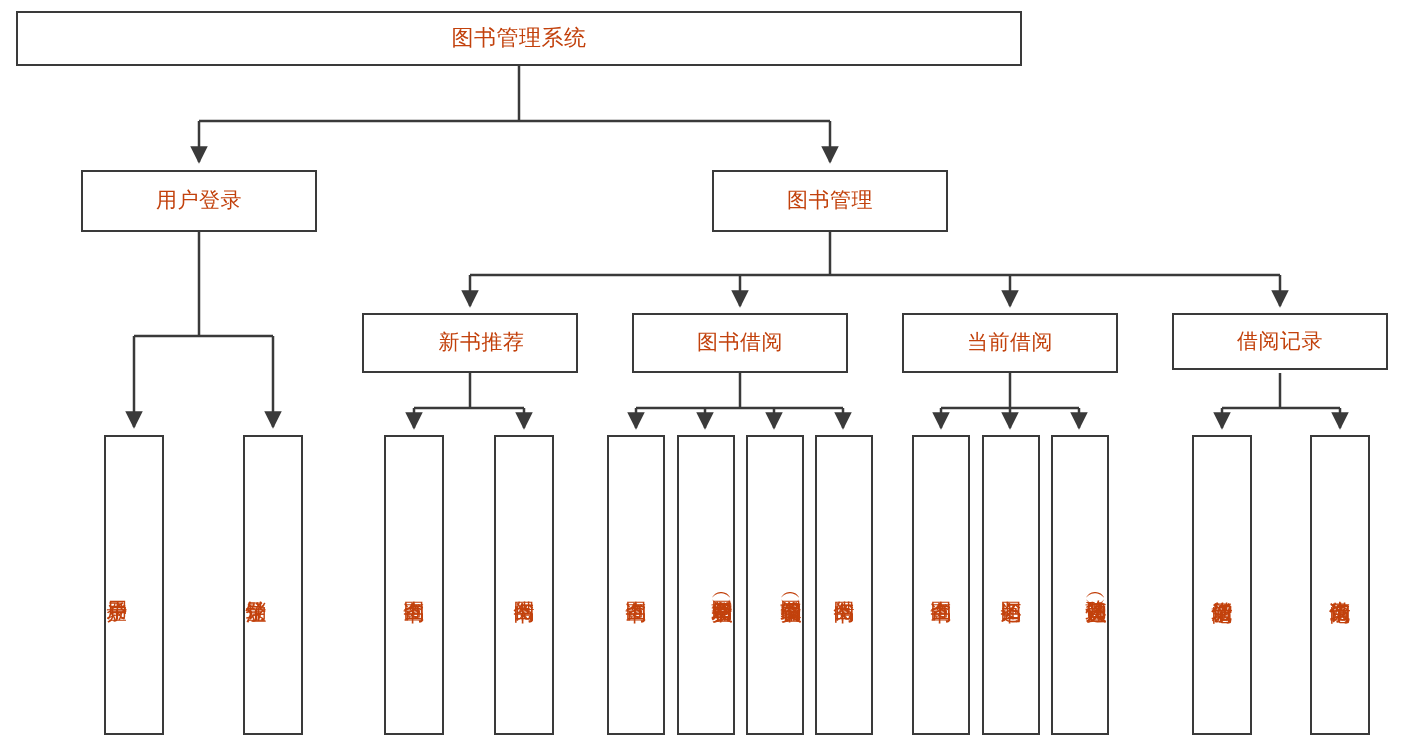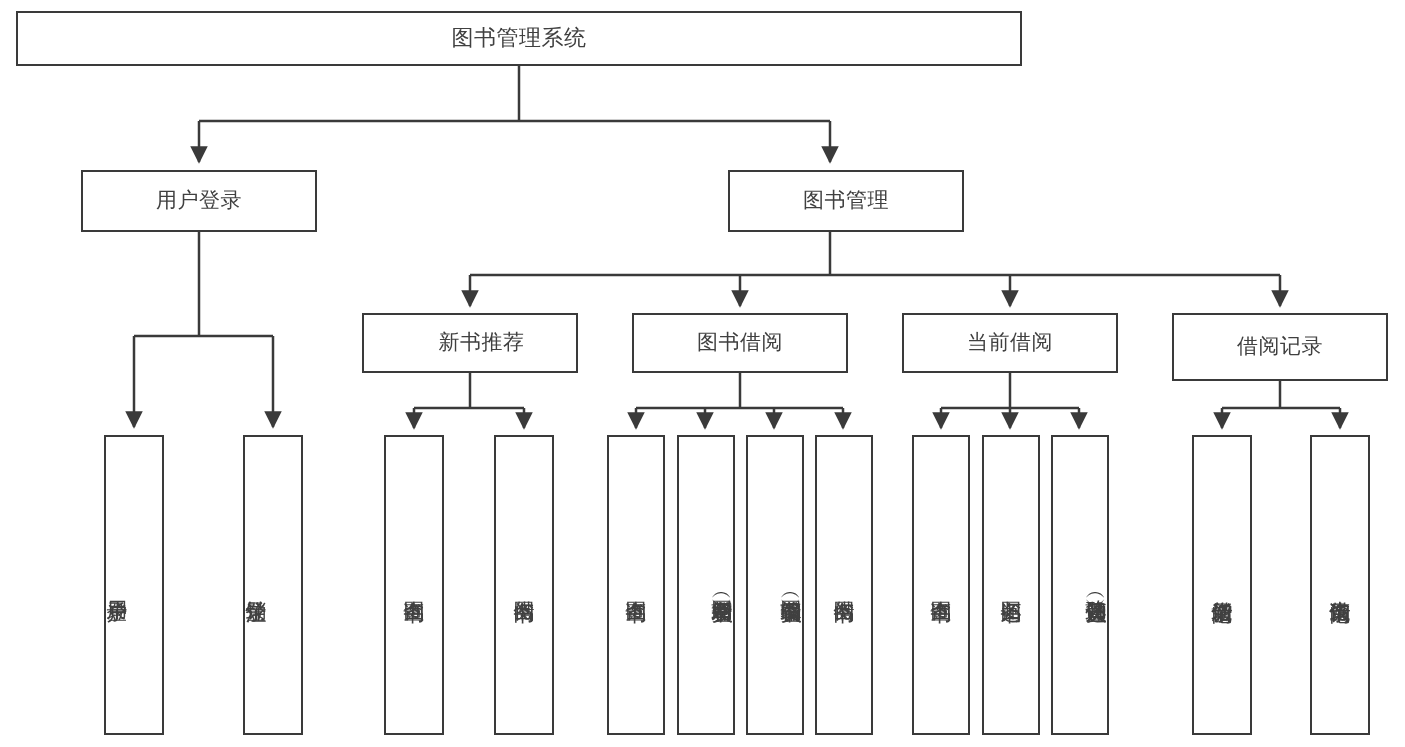--- a/index.html
+++ b/index.html
@@ -11,21 +11,21 @@
     overflow:hidden;
   }
   #diagram{position:relative;width:1405px;height:747px;}
   #edges{position:absolute;left:0;top:0;width:1405px;height:747px;}
 
   .node{
     position:absolute;
     box-sizing:border-box;
     background:#ffffff;
     border:2px solid #3a3a3a;
-    color:#404040;
+    color:#c2410c;
     display:flex;
     align-items:center;
     justify-content:center;
     text-align:center;
     letter-spacing:0.5px;
   }
   .node.h{            
     font-size:21px;
     line-height:1.2;
   }
@@ -102,26 +102,26 @@
       <path d="M 1280 373 L 1280 408"></path>
       <path d="M 1222 408 L 1340 408"></path>
       <path d="M 1222 408 L 1222 428" marker-end="url(#arw)"></path>
       <path d="M 1340 408 L 1340 428" marker-end="url(#arw)"></path>
     </g>
   </svg>
 
   <div class="node h root" style="left:16px;top:11px;width:1006px;height:55px;">图书管理系统</div>
 
   <div class="node h" style="left:81px;top:170px;width:236px;height:62px;">用户登录</div>
-  <div class="node h" style="left:712px;top:170px;width:236px;height:62px;margin-left:16px;">图书管理</div>
+  <div class="node h" style="left:712px;top:170px;width:236px;height:62px;">图书管理</div>
 
   <div class="node h" style="left:362px;top:313px;width:216px;height:60px;padding-left:23px;">新书推荐</div>
   <div class="node h" style="left:632px;top:313px;width:216px;height:60px;">图书借阅</div>
   <div class="node h" style="left:902px;top:313px;width:216px;height:60px;text-align:center;">当前借阅</div>
-  <div class="node h" style="left:1172px;top:313px;width:216px;height:68px;">借阅记录</div>
+  <div class="node h" style="left:1172px;top:313px;width:216px;height:57px;">借阅记录</div>
 
   <div class="node v bot" style="left:104px;top:435px;width:60px;height:300px;">用户登录</div>
   <div class="node v bot" style="left:243px;top:435px;width:60px;height:300px;">注销登录</div>
 
   <div class="node v mid" style="left:384px;top:435px;width:60px;height:300px;">查询图书</div>
   <div class="node v mid" style="left:494px;top:435px;width:60px;height:300px;">借阅图书</div>
 
   <div class="node v mid" style="left:607px;top:435px;width:58px;height:300px;">查询图书</div>
   <div class="node v" style="left:677px;top:435px;width:58px;height:300px;">新增图书（管理员）</div>
   <div class="node v" style="left:746px;top:435px;width:58px;height:300px;">编辑图书（管理员）</div>

